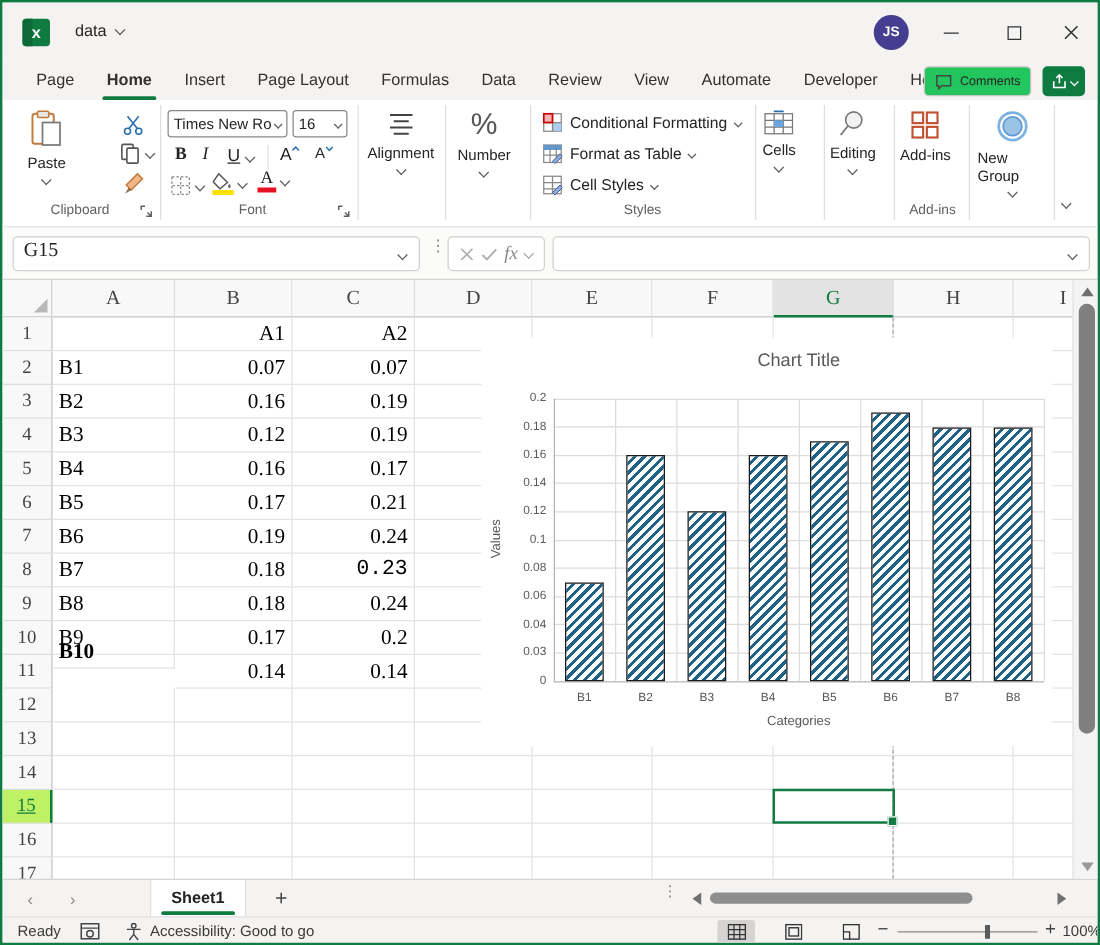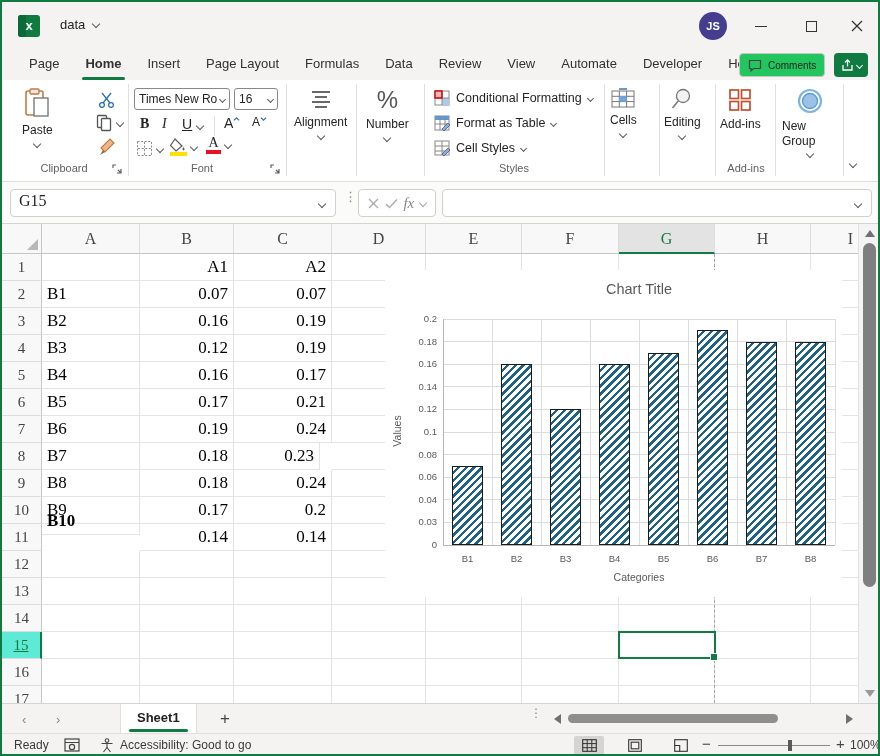--- a/index.html
+++ b/index.html
@@ -57,21 +57,21 @@
   .fxbox { position:absolute; left:356px; top:7px; width:78px; height:28px; background:#fff; border:1px solid #d2d0ce; border-radius:4px; display:flex; align-items:center; justify-content:space-around; padding:0 6px; color:#a8a6a4; }
   .fxbox .fx { font-family:"Liberation Serif", serif; font-style:italic; font-size:15px; color:#8a8886; }
   .fxbox .chev{ border-color:#a8a6a4; }
   .finput { position:absolute; left:440px; top:7px; width:430px; height:28px; background:#fff; border:1px solid #d2d0ce; border-radius:4px; }
   .finput .chev{ position:absolute; right:10px; top:11px; }
   
   .gridwrap { position:absolute; left:0; top:222px; width:856px; height:479px; overflow:hidden; background:#fff; }
   .colhdr { position:absolute; top:0; height:30px; background:#f8f8f8; border-right:1px solid #dcdcdc; border-bottom:1px solid #c6c6c6; font-family:"Liberation Serif", serif; font-size:16px; color:#444; text-align:center; line-height:29px; }
   .colhdr.sel { background:#e3e3e3; color:#0F7B41; border-bottom:2px solid #107C41; }
   .rowhdr { position:absolute; left:0; width:40px; background:#f8f8f8; border-right:1px solid #c6c6c6; border-bottom:1px solid #dcdcdc; font-family:"Liberation Serif", serif; font-size:15px; color:#444; text-align:center; }
-  .rowhdr.sel { background:#5eead4; color:#0F7B41; border-right:2px solid #107C41;text-decoration:underline; }
+  .rowhdr.sel { background:#bef264; color:#0F7B41; border-right:2px solid #107C41;text-decoration:underline; }
   .corner { position:absolute; left:0; top:0; width:40px; height:30px; background:#f8f8f8; border-right:1px solid #c6c6c6; border-bottom:1px solid #c6c6c6; }
   .corner::after { content:""; position:absolute; right:3px; bottom:3px; border-left:11px solid transparent; border-bottom:11px solid #b8b8b8; }
   .cell { position:absolute; border-right:1px solid #e4e4e4; border-bottom:1px solid #e4e4e4; font-family:"Liberation Serif", serif; font-size:17px; color:#000; padding:1px 5px; white-space:nowrap; overflow:hidden; }
   .cell.num { text-align:right; }
   .pagebreak { position:absolute; left:712px; top:252px; height:449px; width:0; border-left:1px dashed #a6a6a6; z-index:1; }
   .selcell { position:absolute; left:616px; top:629px; width:98px; height:28px; border:2px solid #107C41; z-index:3; }
   .selcell::after { content:""; position:absolute; right:-4px; bottom:-4px; width:6px; height:6px; background:#107C41; border:1px solid #fff; }
   
   .chart { position:absolute; left:383px; top:268px; width:457px; height:327px; background:#fff; z-index:2; }
   .chart .title { position:absolute; left:58px; width:392px; top:11px; text-align:center; font-size:14.5px; color:#595959; }
@@ -469,21 +469,21 @@
       <div class="cell num" style="left: 232px; top: 192px; width: 98px; height: 27px; line-height: 24px;">0.24</div>
       <div class="cell" style="left: 330px; top: 192px; width: 94px; height: 27px; line-height: 24px;"></div>
       <div class="cell" style="left: 424px; top: 192px; width: 96px; height: 27px; line-height: 24px;"></div>
       <div class="cell" style="left: 520px; top: 192px; width: 97px; height: 27px; line-height: 24px;"></div>
       <div class="cell" style="left: 617px; top: 192px; width: 96px; height: 27px; line-height: 24px;"></div>
       <div class="cell" style="left: 713px; top: 192px; width: 96px; height: 27px; line-height: 24px;"></div>
       <div class="cell" style="left: 809px; top: 192px; width: 80px; height: 27px; line-height: 24px;"></div>
       <div class="rowhdr" style="top: 219px; height: 27px; line-height: 27px;">8</div>
       <div class="cell" style="left: 40px; top: 219px; width: 98px; height: 27px; line-height: 24px;">B7</div>
       <div class="cell num" style="left: 138px; top: 219px; width: 94px; height: 27px; line-height: 24px;">0.18</div>
-      <div class="cell num" style="left: 220px; top: 219px; width: 98px; height: 27px; line-height: 24px;">0.23</div>
+      <div class="cell num" style="left: 232px; top: 219px; width: 98px; height: 27px; line-height: 24px; font-family: Liberation Mono, monospace;">0.23</div>
       <div class="cell" style="left: 330px; top: 219px; width: 94px; height: 27px; line-height: 24px;"></div>
       <div class="cell" style="left: 424px; top: 219px; width: 96px; height: 27px; line-height: 24px;"></div>
       <div class="cell" style="left: 520px; top: 219px; width: 97px; height: 27px; line-height: 24px;"></div>
       <div class="cell" style="left: 617px; top: 219px; width: 96px; height: 27px; line-height: 24px;"></div>
       <div class="cell" style="left: 713px; top: 219px; width: 96px; height: 27px; line-height: 24px;"></div>
       <div class="cell" style="left: 809px; top: 219px; width: 80px; height: 27px; line-height: 24px;"></div>
       <div class="rowhdr" style="top: 246px; height: 27px; line-height: 27px;">9</div>
       <div class="cell" style="left: 40px; top: 246px; width: 98px; height: 27px; line-height: 24px;">B8</div>
       <div class="cell num" style="left: 138px; top: 246px; width: 94px; height: 27px; line-height: 24px;">0.18</div>
       <div class="cell num" style="left: 232px; top: 246px; width: 98px; height: 27px; line-height: 24px;">0.24</div>

